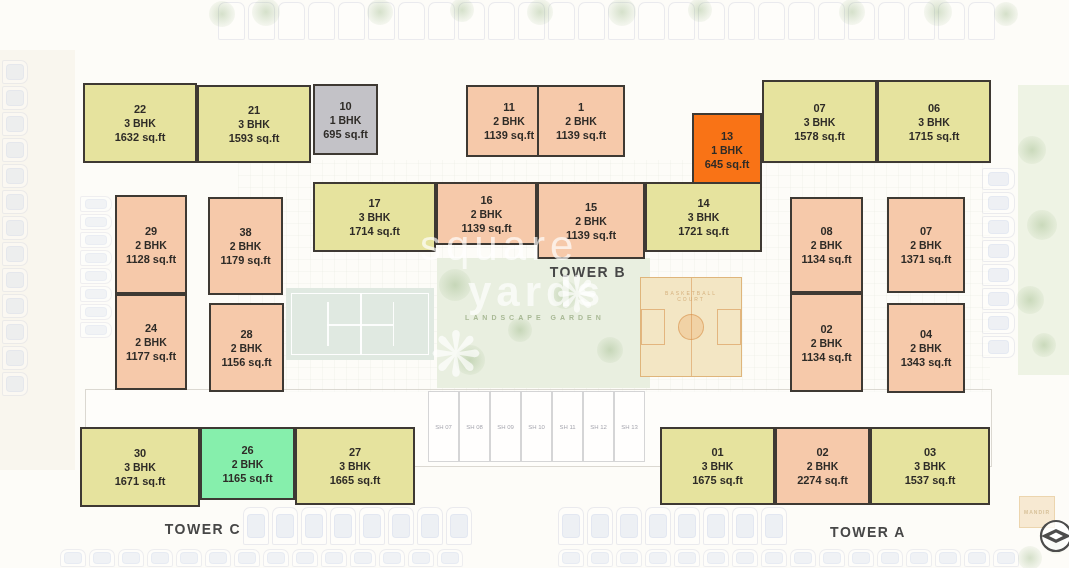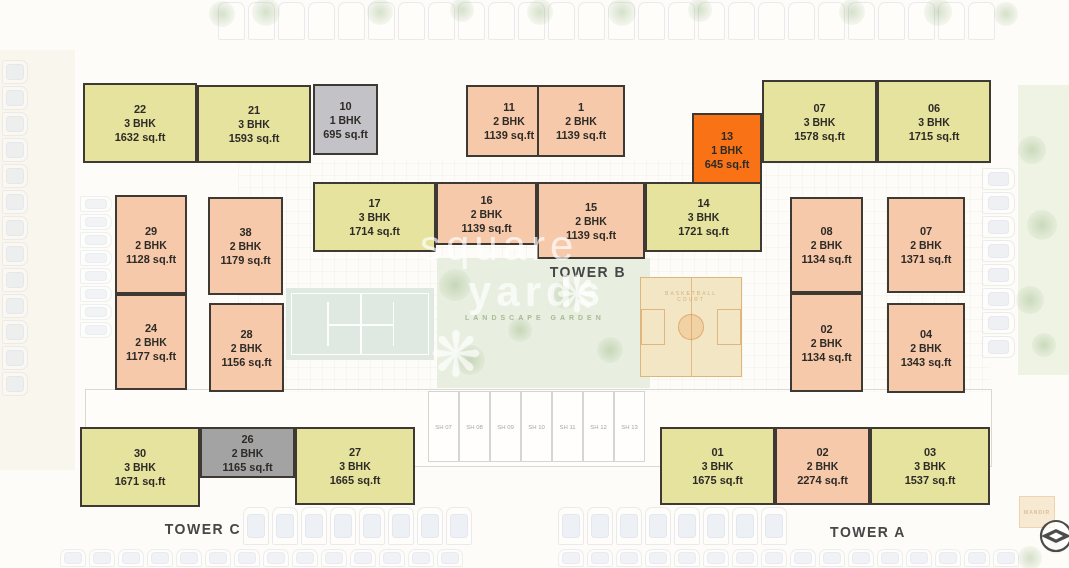--- a/index.html
+++ b/index.html
@@ -251,21 +251,21 @@
       <div class="unit" style="left: 887px; top: 303px; width: 78px; height: 90px; background: rgb(246, 201, 170);">
         <div class="unit-number">04</div>
         <div class="unit-type">2 BHK</div>
         <div class="unit-area">1343 sq.ft</div>
       </div>
       <div class="unit" style="left: 80px; top: 427px; width: 120px; height: 80px; background: rgb(230, 227, 158);">
         <div class="unit-number">30</div>
         <div class="unit-type">3 BHK</div>
         <div class="unit-area">1671 sq.ft</div>
       </div>
-      <div class="unit" style="left: 200px; top: 427px; width: 95px; height: 51px; background: #a3a3a3;">
+      <div class="unit" style="left: 200px; top: 427px; width: 95px; height: 73px; background: #86efac;">
         <div class="unit-number">26</div>
         <div class="unit-type">2 BHK</div>
         <div class="unit-area">1165 sq.ft</div>
       </div>
       <div class="unit" style="left: 295px; top: 427px; width: 120px; height: 78px; background: rgb(230, 227, 158);">
         <div class="unit-number">27</div>
         <div class="unit-type">3 BHK</div>
         <div class="unit-area">1665 sq.ft</div>
       </div>
       <div class="unit" style="left: 660px; top: 427px; width: 115px; height: 78px; background: rgb(230, 227, 158);">

